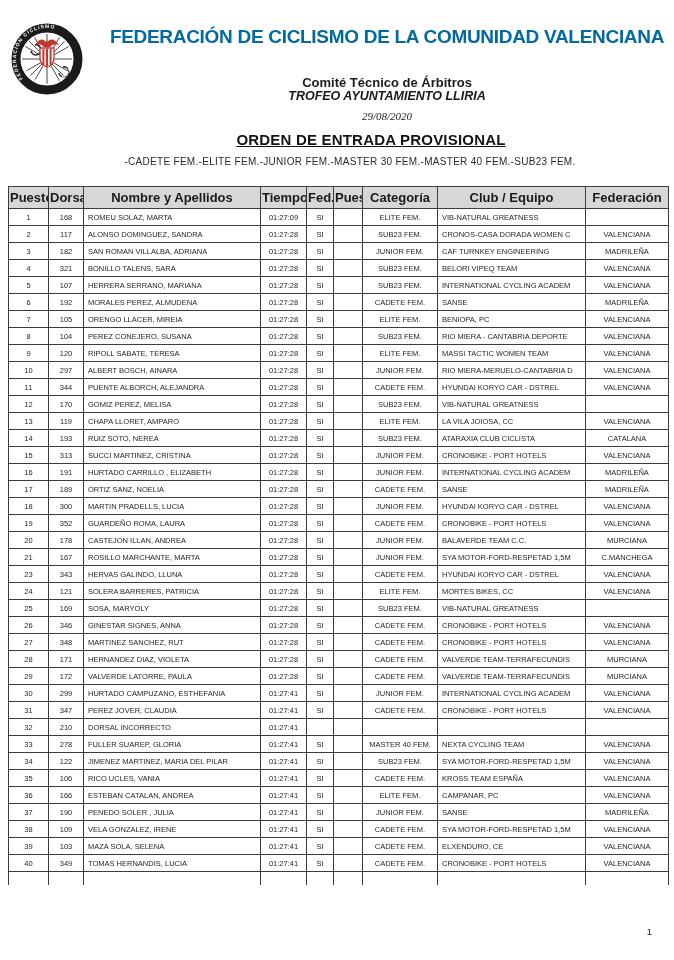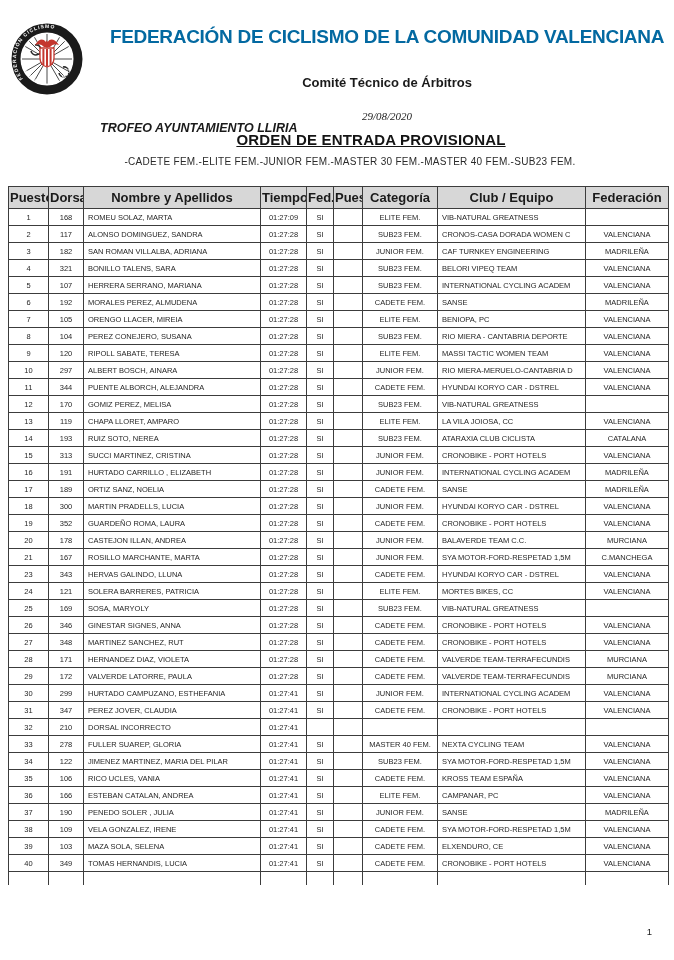--- a/index.html
+++ b/index.html
@@ -12,22 +12,22 @@
   .logo{position:absolute;left:11px;top:21px;width:72px;height:76px;}
   .fed-title{
     position:absolute;left:100px;top:26px;width:574px;text-align:center;
     font-size:19px;font-weight:bold;letter-spacing:-0.3px;white-space:nowrap;overflow:hidden;color:#0369a1;
   }
   .committee{
     position:absolute;left:100px;top:59px;width:574px;text-align:center;
     font-size:13px;font-weight:bold;color:#1a1a1a;margin-top:16px;
   }
   .event{
-    position:absolute;left:100px;top:89px;width:574px;
-    font-size:12.5px;font-weight:bold;font-style:italic;color:#1a1a1a;margin-top:32px;
+    position:absolute;left:100px;top:89px;width:574px;text-align:center;
+    font-size:12.5px;font-weight:bold;font-style:italic;color:#1a1a1a;
   }
   .date{
     position:absolute;left:100px;top:110px;width:574px;text-align:center;
     font-size:11px;font-style:italic;color:#1a1a1a;font-family:Liberation Serif, serif;
   }
   .doc-title{
     position:absolute;left:0;top:131px;width:674px;text-align:center;
     font-size:15px;font-weight:bold;text-decoration:underline;letter-spacing:0.2px;color:#141414;margin-left:34px;
   }
   .cats-line{

